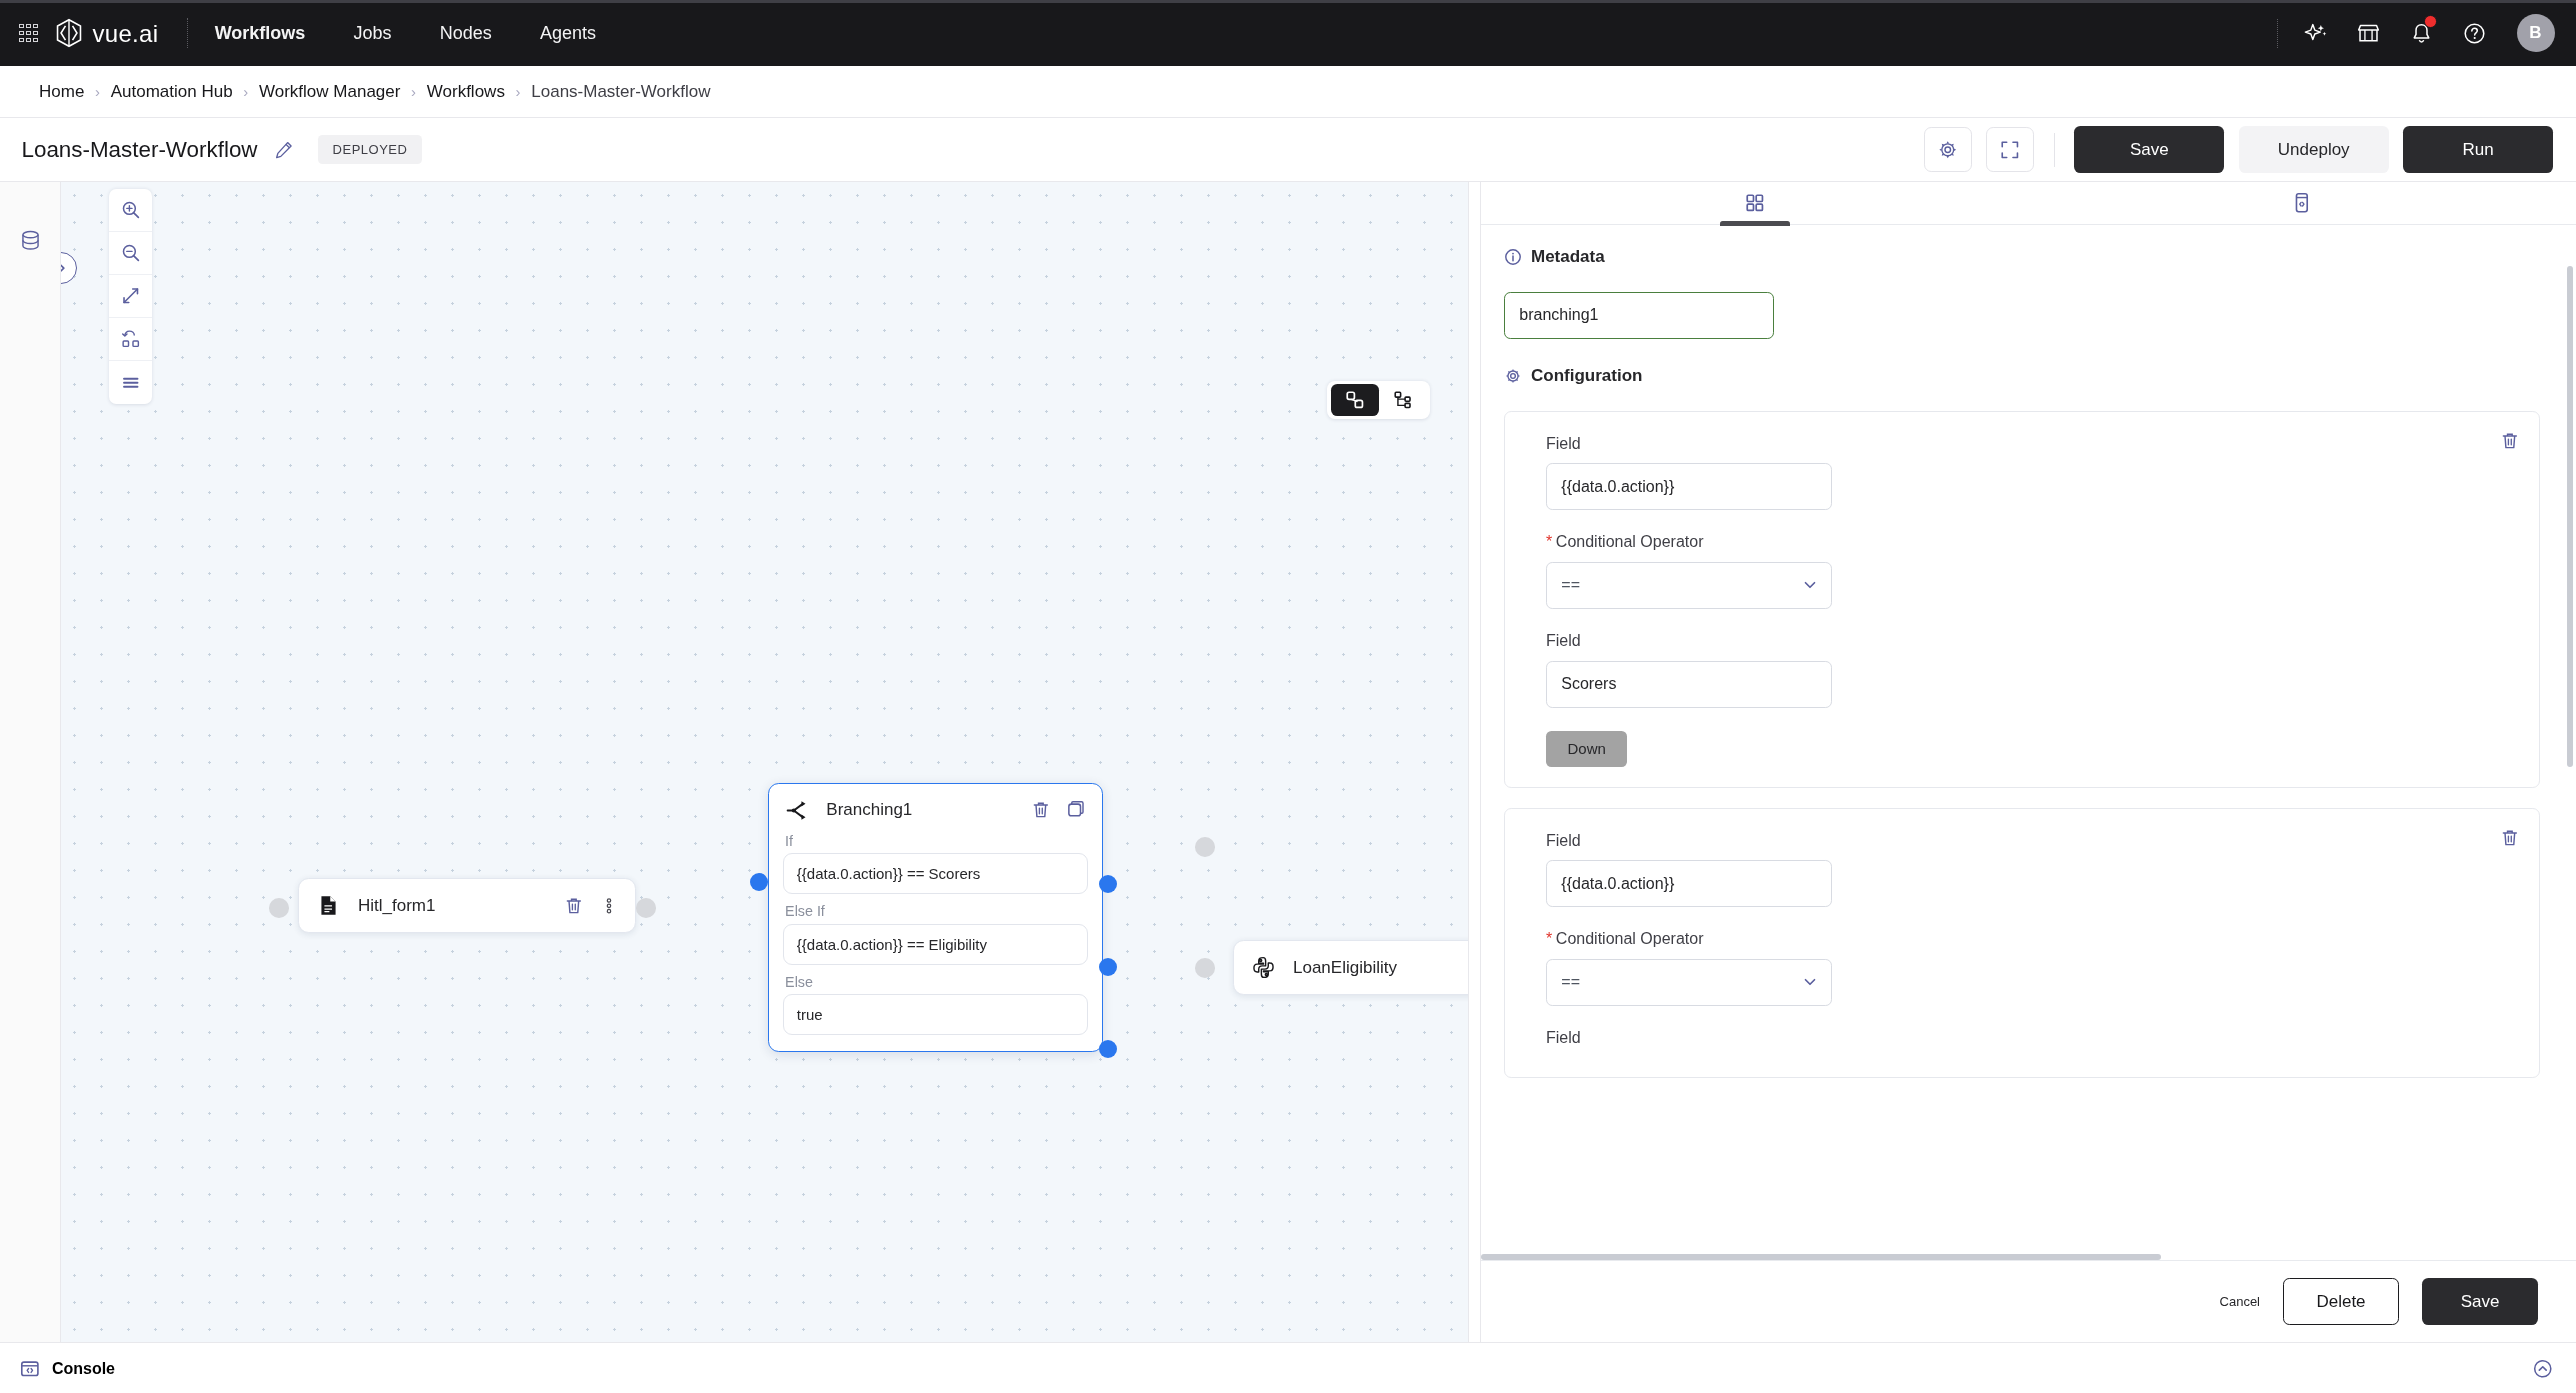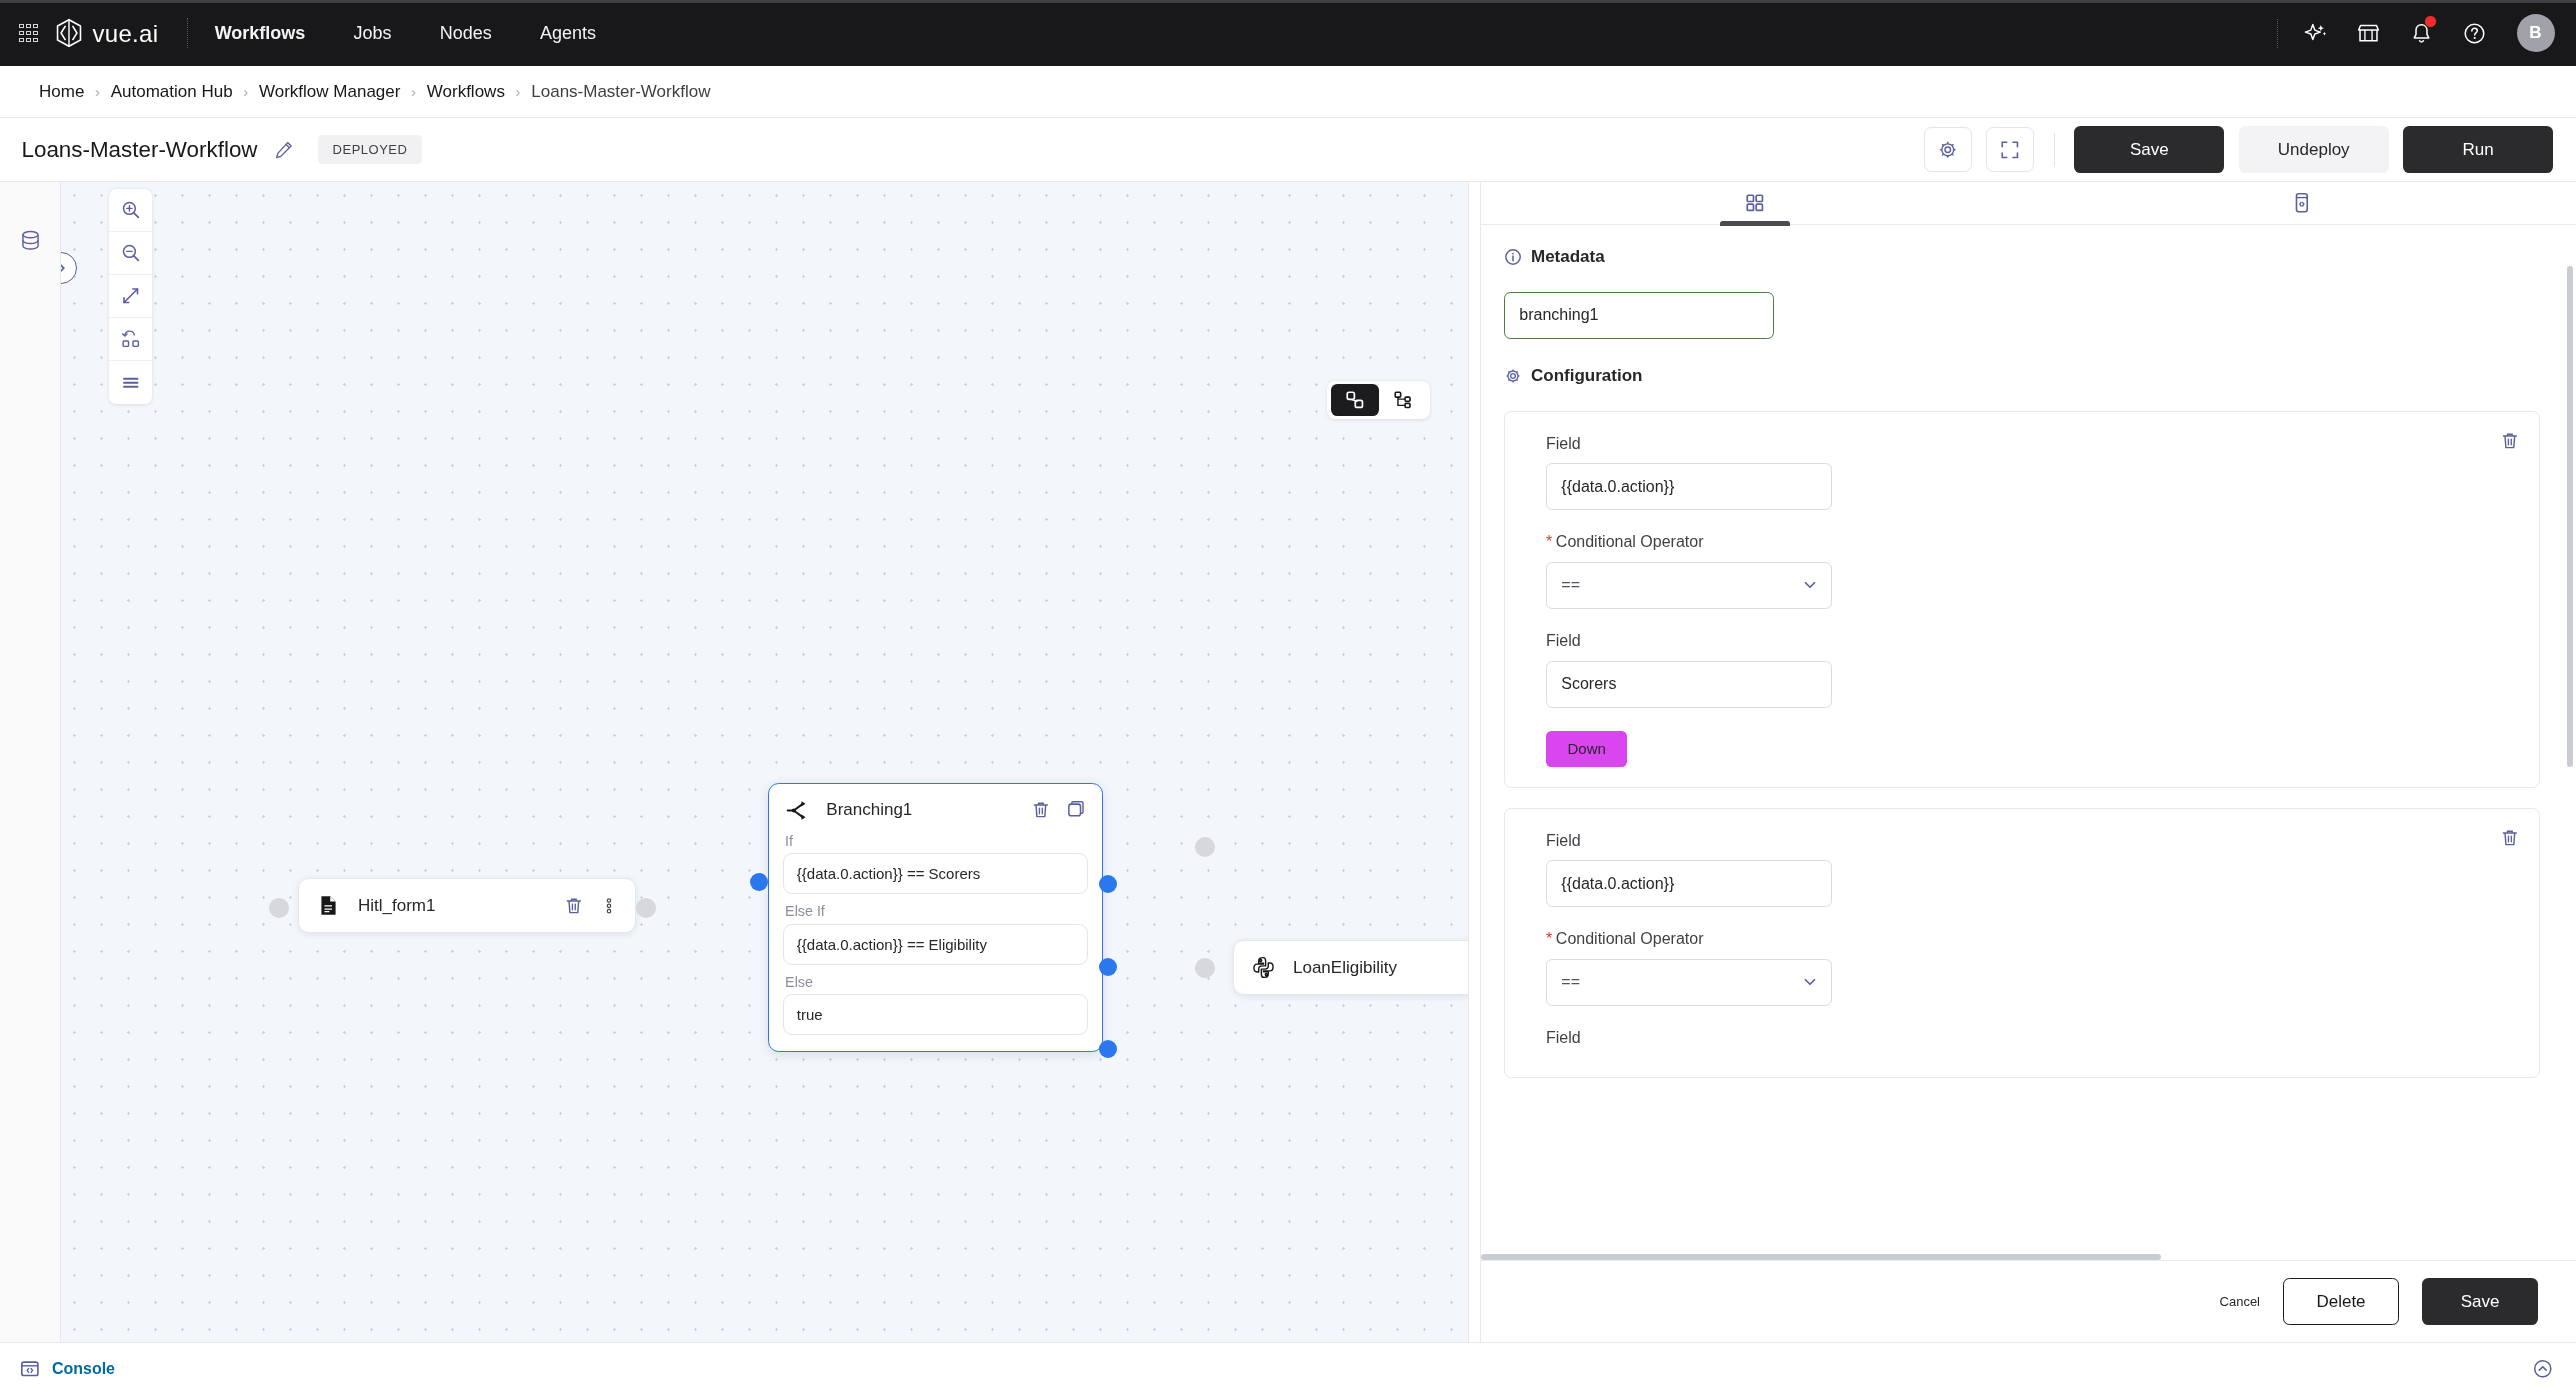--- a/index.html
+++ b/index.html
@@ -213,21 +213,21 @@
   .cond-del { position:absolute; right: 19.7px; top: 19.7px; cursor:pointer; }
   .fld-grp { margin-bottom: 23px; }
   .inp-w2 { width: 286px; }
   .sel {
     width: 286px; height: 47px; border:0.9px solid #d8dbe2; border-radius: 6.3px; background:#fff;
     display:flex; align-items:center; padding: 0 12.5px 0 14.3px; font-size: 16px; color:#4f5560;
     cursor:pointer;
   }
   .sel .chev { margin-left:auto; }
   .pill-btn {
-    background:#d946ef; color:#27272a; border:none; border-radius: 5.4px;
+    background:#a3a3a3; color:#27272a; border:none; border-radius: 5.4px;
     font-size: 15px; padding: 9.8px 21.5px; cursor:pointer; font-family: inherit;
   }
   .panel-footer {
     height: 82px; border-top: 0.9px solid #e8eaee; display:flex; align-items:center;
     justify-content:flex-end; gap: 23px; padding-right: 38px; background:#fff;
   }
   .link-btn { background:none; border:none; font-size: 13px; color:#27272a; cursor:pointer; font-family:inherit; }
   .btn-outline {
     height: 47px; width: 116px; border:0.9px solid #1c1c1f; border-radius: 6.3px; background:#fff;
     color:#18181b; font-size: 17px; cursor:pointer; font-family:inherit;
@@ -241,21 +241,21 @@
     position:absolute; left: 0px; bottom: 0px; height: 6.3px; width: 680px;
     background:#c9ccd3; border-radius: 3.6px; cursor: pointer;
   }
 
   
   .bottombar {
     height: 52px; border-top: 0.9px solid #e8e8ec; background:#fff;
     display:flex; align-items:center; padding: 0 23px 0 19.7px;
   }
   .console-item { display:flex; align-items:center; gap: 12.5px; cursor:pointer; }
-  .console-lbl { font-size: 16px; font-weight: 700; color:#0369a1; }
+  .console-lbl { font-size: 16px; font-weight: 700; color:#000000; }
   .bottom-right { margin-left:auto; cursor:pointer; }
   svg { display:block; }
 </style>
 </head>
 <body>
 
 <div class="topnav">
   <div class="grid-dots">
     <i></i>
       <i></i>

